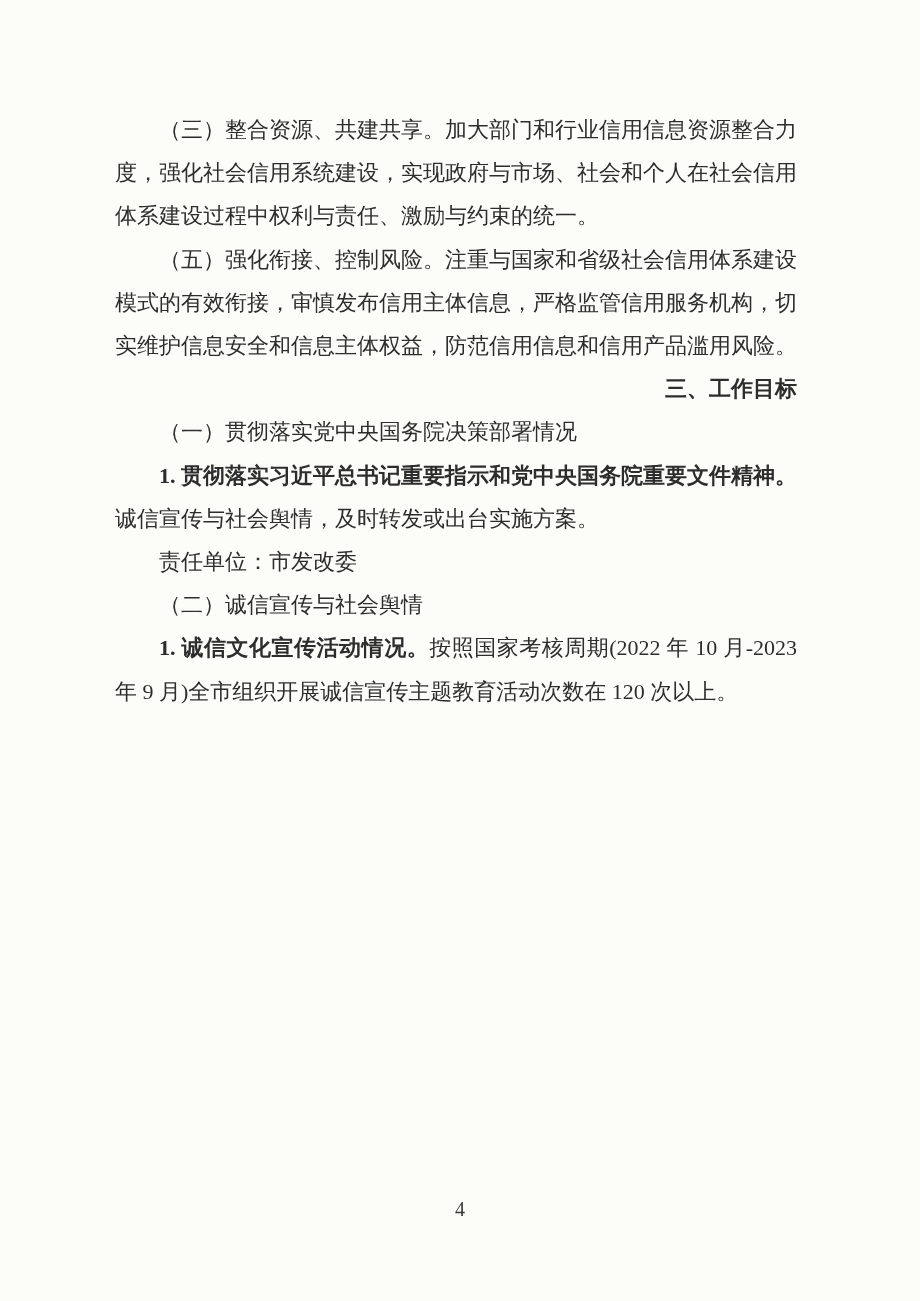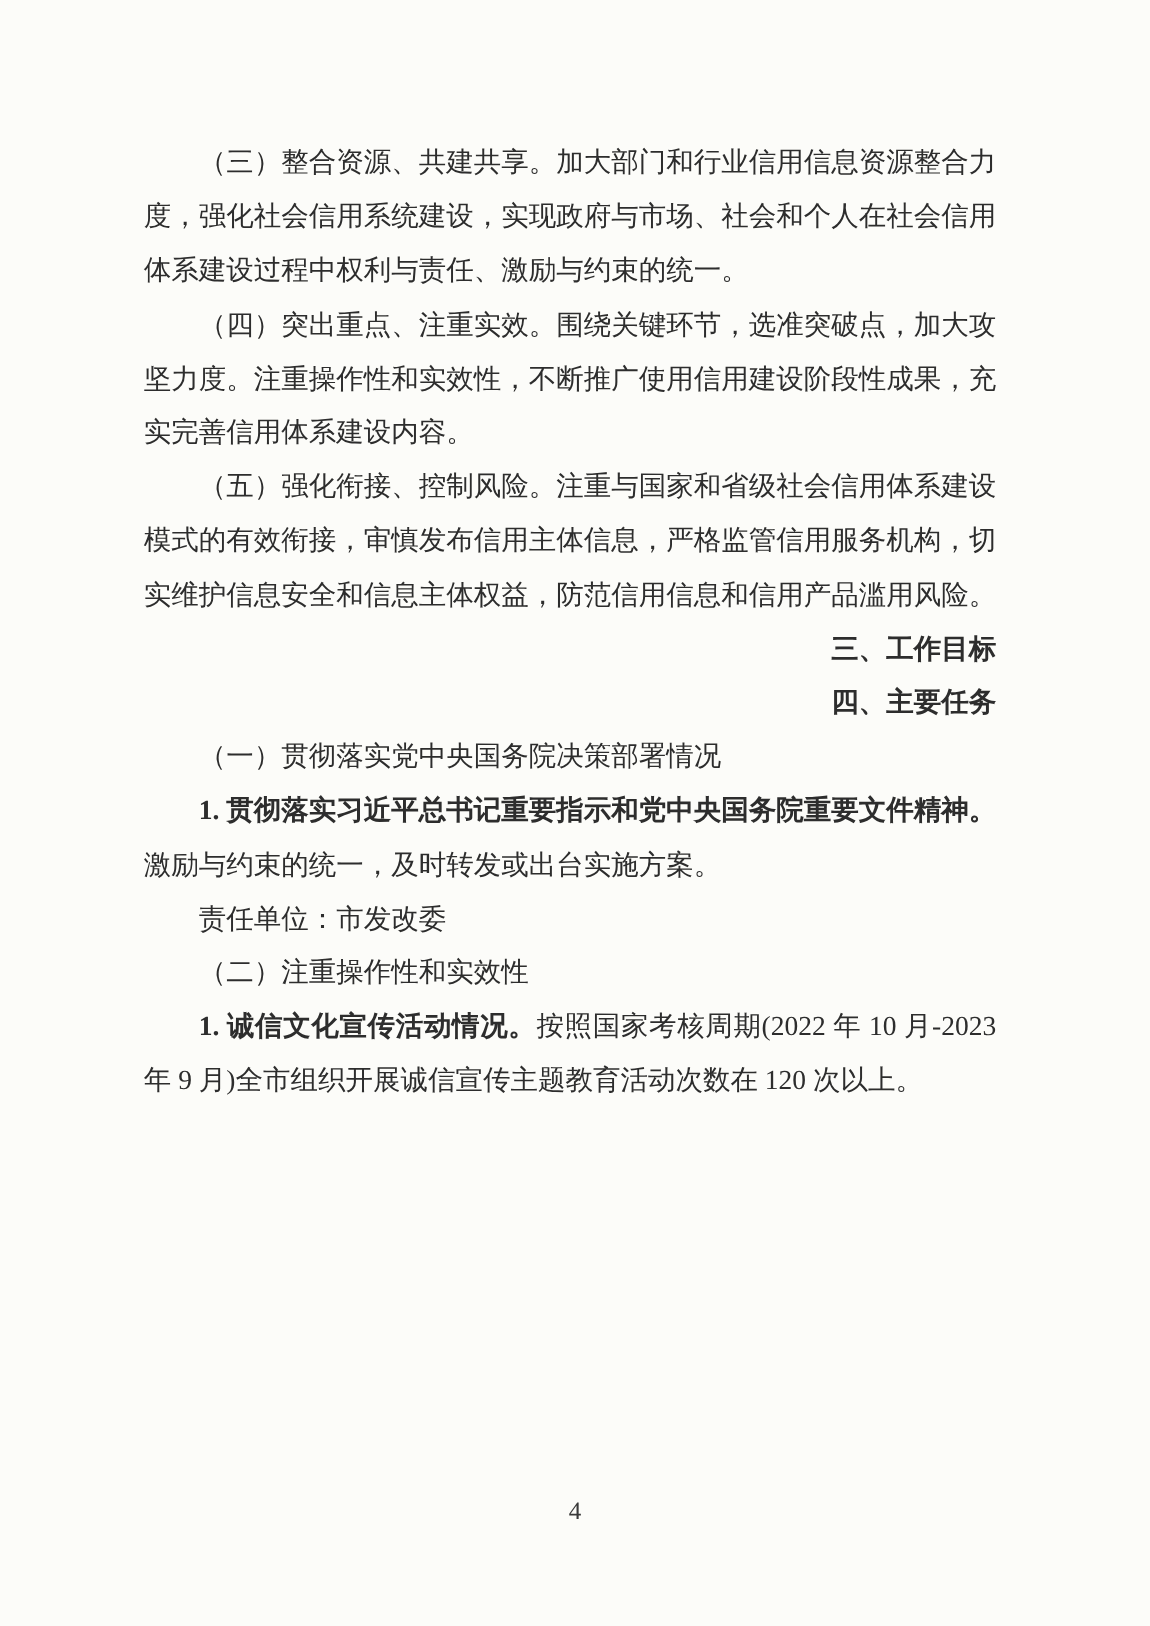--- a/index.html
+++ b/index.html
@@ -50,51 +50,45 @@
 </style>
 </head>
 <body>
 
 <div class="doc">
 
   <p class="body">
     <span>（三）整合资源、共建共享。加大部门和行业信用信息资源整合力度，强化社会信用系统建设，实现政府与市场、社会和个人在社会信用体系建设过程中权利与责任、激励与约束的统一。</span>
   </p>
 
-  <p class="body">
-    <span>（四）突出重点、注重实效。围绕关键环节，选准突破点，加大攻坚力度。注重操作性和实效性，不断推广使用信用建设阶段性成果，充实完善信用体系建设内容。</span>
-  </p>
 
   <p class="body">
     <span>（五）强化衔接、控制风险。注重与国家和省级社会信用体系建设模式的有效衔接，审慎发布信用主体信息，严格监管信用服务机构，切实维护信息安全和信息主体权益，防范信用信息和信用产品滥用风险。</span>
   </p>
 
   <p class="heading">
     <span>三、工作目标</span>
   </p>
 
 
-  <p class="heading">
-    <span>四、主要任务</span>
-  </p>
 
   <p class="body">
     <span>（一）贯彻落实党中央国务院决策部署情况</span>
   </p>
 
   <p class="body">
-    <span class="lead">1. 贯彻落实习近平总书记重要指示和党中央国务院重要文件精神。</span><span>激励与约束的统一，及时转发或出台实施方案。</span>
+    <span class="lead">1. 贯彻落实习近平总书记重要指示和党中央国务院重要文件精神。</span><span>诚信宣传与社会舆情，及时转发或出台实施方案。</span>
   </p>
 
   <p class="body">
     <span>责任单位：市发改委</span>
   </p>
 
   <p class="body">
-    <span>（二）注重操作性和实效性</span>
+    <span>（二）诚信宣传与社会舆情</span>
   </p>
 
   <p class="body">
     <span class="lead">1. 诚信文化宣传活动情况。</span><span>按照国家考核周期(2022 年 10 月-2023 年 9 月)全市组织开展诚信宣传主题教育活动次数在 120 次以上。</span>
   </p>
 
 </div>
 
 <div class="pagenum">4</div>
 

